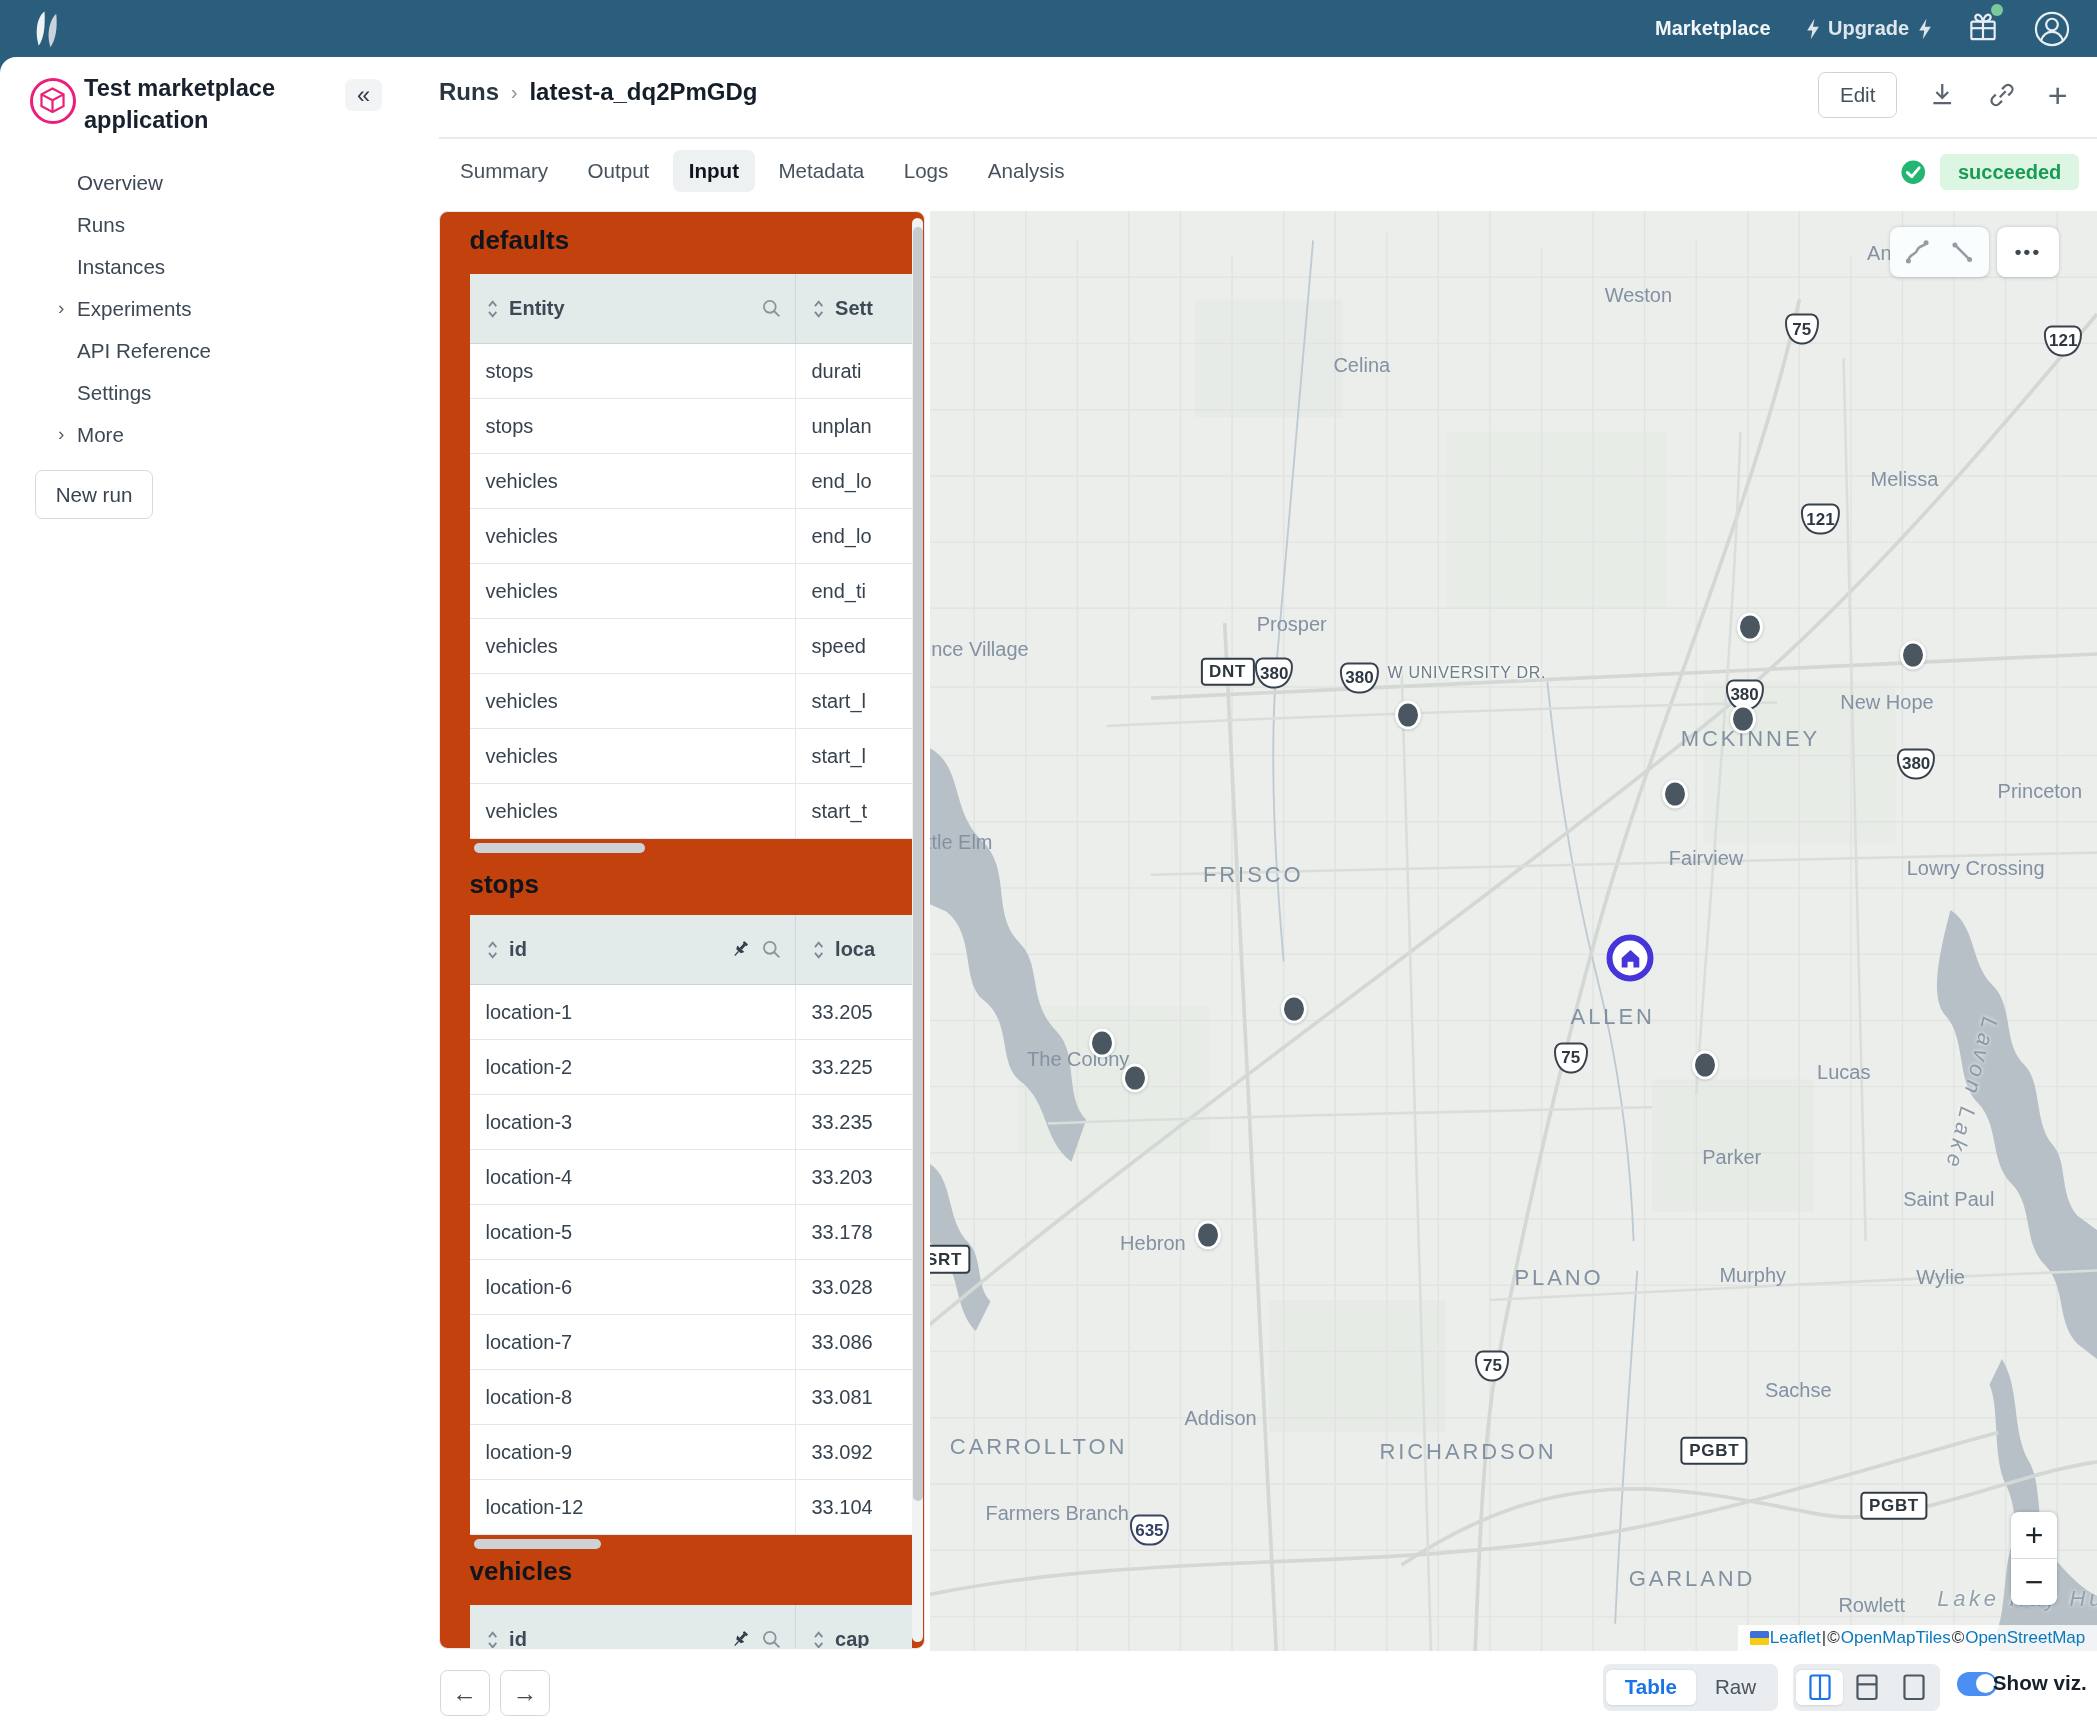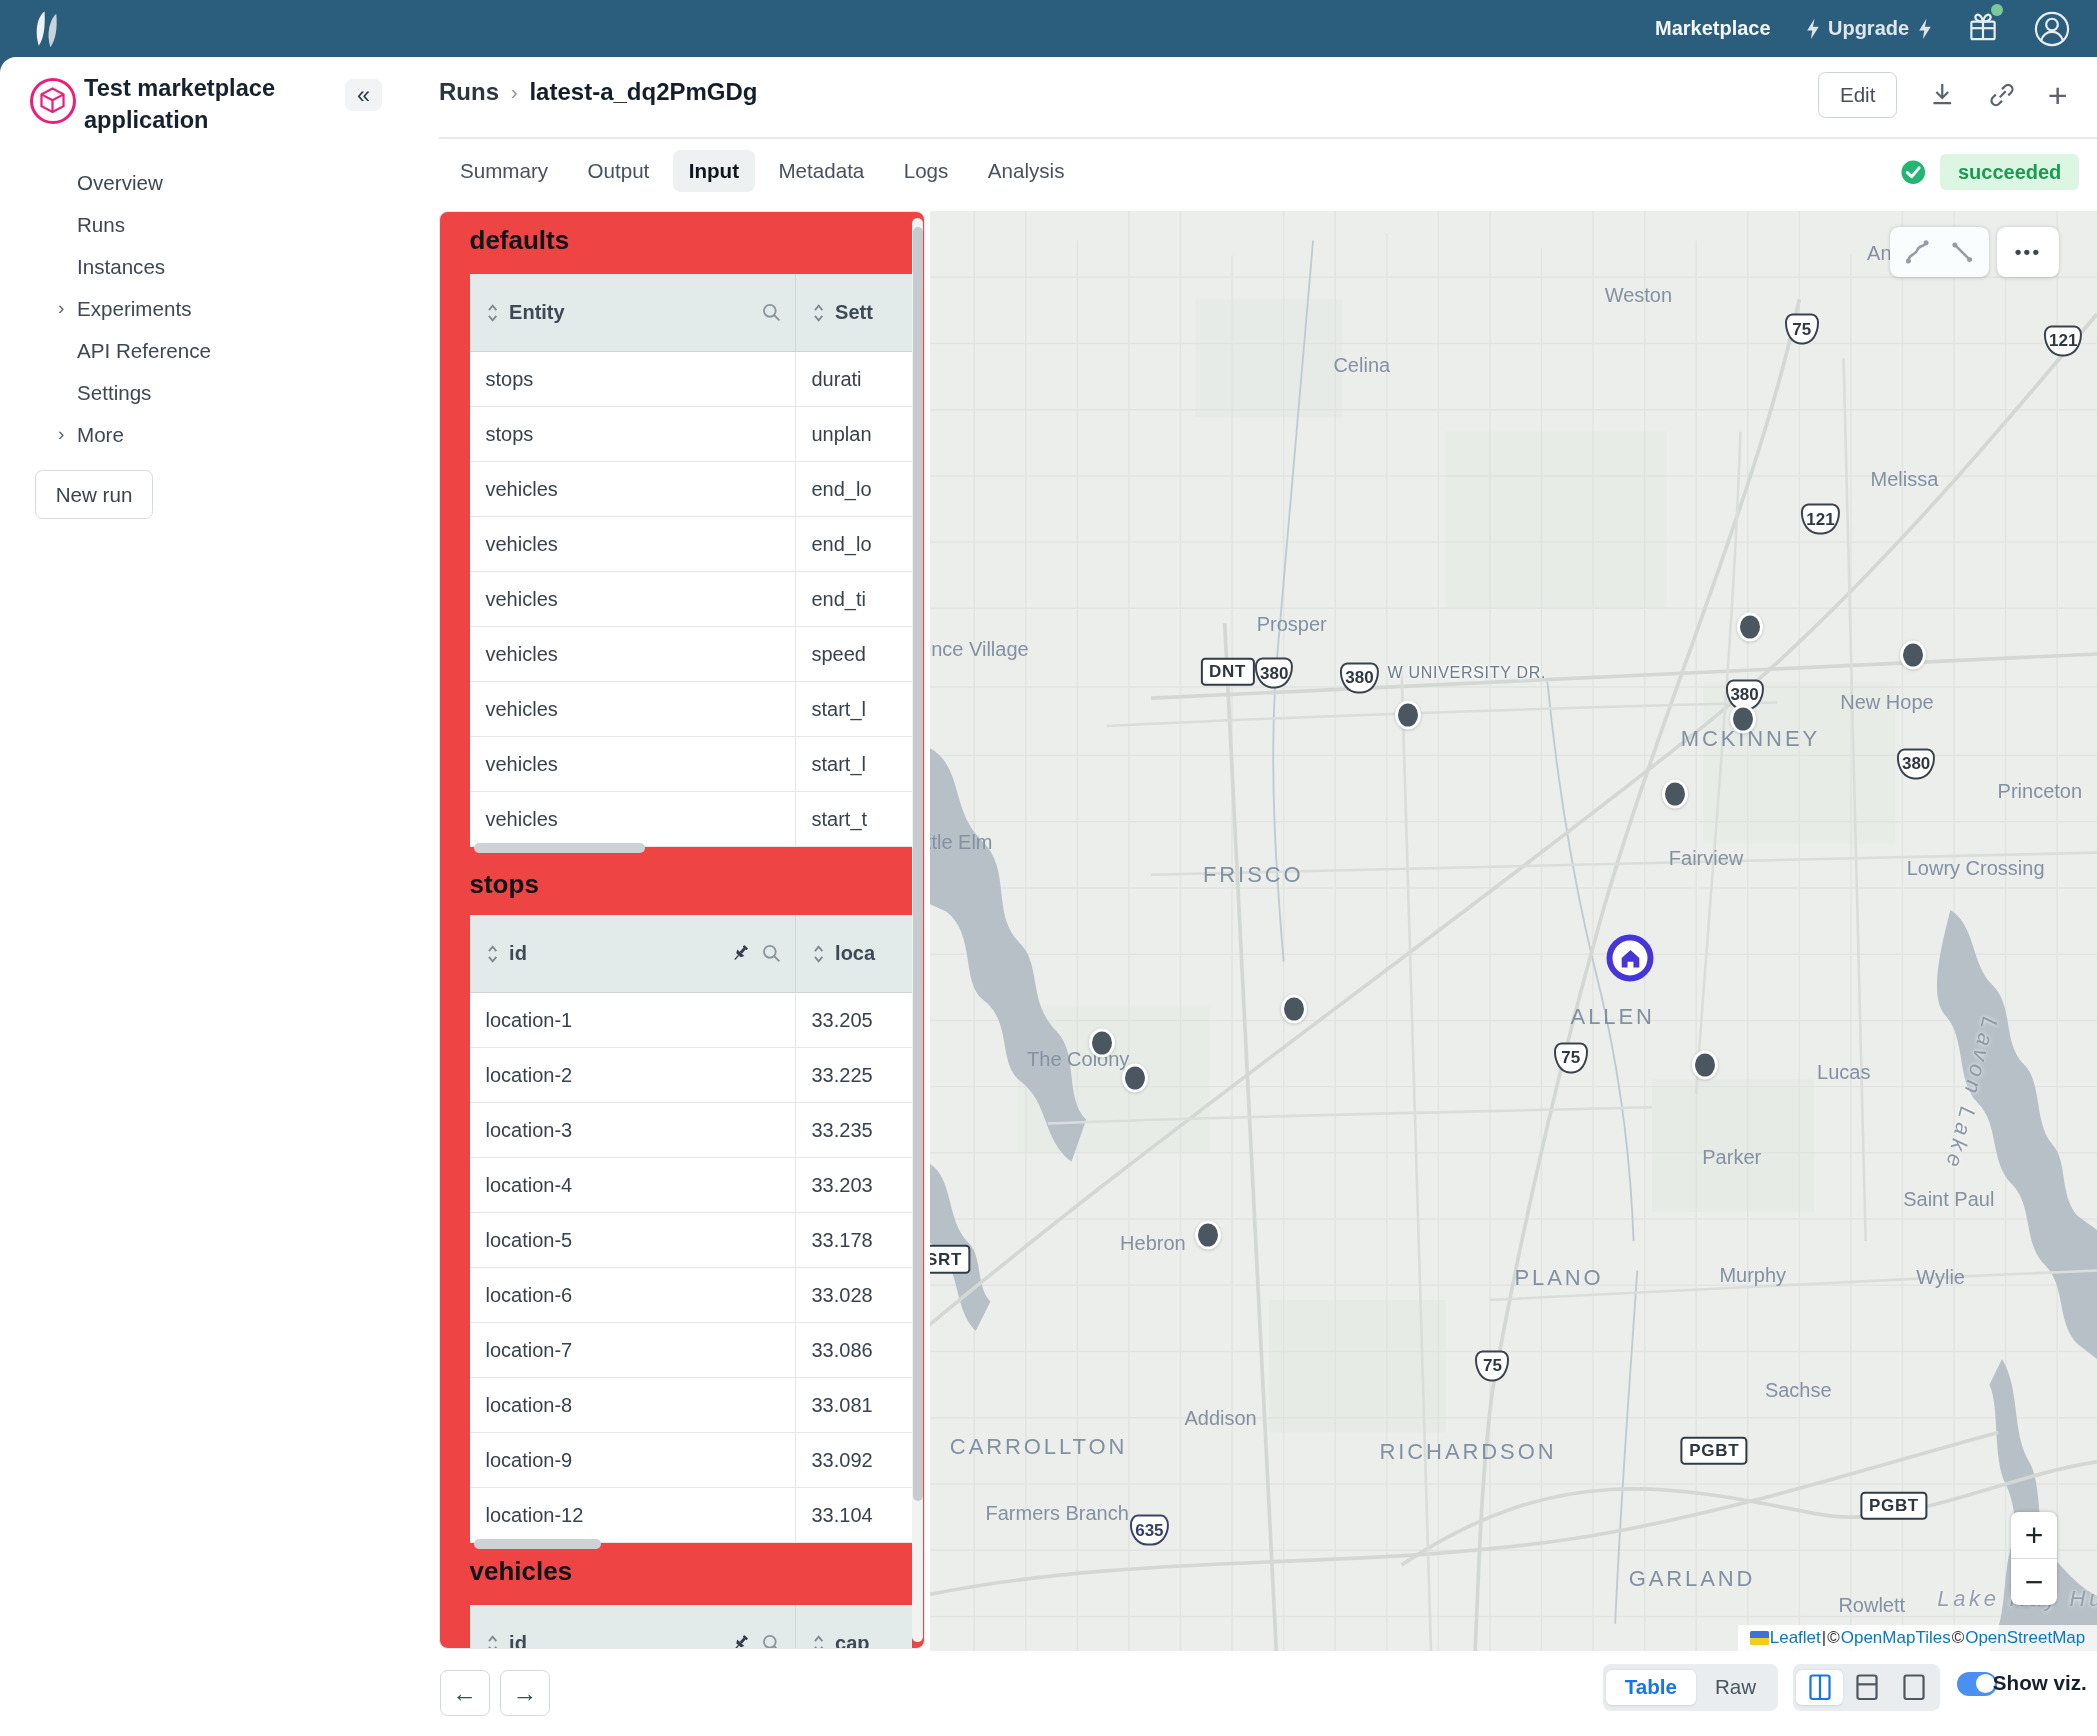--- a/index.html
+++ b/index.html
@@ -37,25 +37,25 @@
   .edit-btn{width:77px;height:44px;border:1.5px solid #ccd3d7;border-radius:7.4px;background:#fff;display:flex;align-items:center;justify-content:center;font-size:20.6px;color:#44505b;cursor:pointer;}
   .hicon{color:#59646f;cursor:pointer;display:flex;}
   .plus-icon{font-size:34px;font-weight:400;color:#59646f;line-height:1;cursor:pointer;}
   .head-divider{position:absolute;left:29px;right:0;top:80px;height:1.5px;background:#e8ebee;}
   .tabbar{position:absolute;left:34px;top:93px;display:flex;align-items:center;gap:7.4px;}
   .tab{padding:8.8px 16px;font-size:20.6px;color:#46525d;border-radius:7.4px;cursor:pointer;}
   .tab.active{background:#edf1f2;color:#10161d;font-weight:700;}
   .statusbar{position:absolute;right:18px;top:97px;display:flex;align-items:center;gap:13.3px;justify-content:space-between;}
   .succ-badge{background:#dcf6e3;color:#189b52;font-size:20px;font-weight:600;padding:6.6px 17.7px;border-radius:5.9px;}
   
-  .panel{position:absolute;left:29px;top:154px;width:486px;bottom:87px;background:#ef4444;border:1.5px solid #e4e8eb;border-radius:8.8px;box-sizing:border-box;overflow:hidden;}
+  .panel{position:absolute;left:29px;top:154px;width:486px;bottom:87px;background:#c2410c;border:1.5px solid #e4e8eb;border-radius:8.8px;box-sizing:border-box;overflow:hidden;}
   .sec-title{position:absolute;left:29.5px;font-size:26px;font-weight:700;color:#10151b;}
   .tbl{position:absolute;left:29.5px;right:11.8px;overflow:hidden;}
   .trow{display:flex;height:55px;border-bottom:1.5px solid #e3e7ea;box-sizing:border-box;background:#fff;}
-  .thead{height:78px;background:#e3eaea;border-bottom:1.5px solid #ccd5d6;}
+  .thead{height:70px;background:#e3eaea;border-bottom:1.5px solid #ccd5d6;}
   .tc1{width:326px;flex:none;display:flex;align-items:center;padding-left:16px;box-sizing:border-box;border-right:1.5px solid #cfd8d9;overflow:hidden;}
   .trow:not(.thead) .tc1{border-right:1.5px solid #e3e7ea;}
   .tc2{flex:1;display:flex;align-items:center;padding-left:16px;overflow:hidden;white-space:nowrap;}
   .cell-txt{font-size:20px;color:#36424e;white-space:nowrap;}
   .thead .cell-txt{color:#3d4a55;font-weight:600;}
   .sort-ic{margin-right:10.3px;display:flex;flex:none;cursor:pointer;}
   .hgap{margin-left:auto;display:flex;align-items:center;gap:10.3px;padding-right:13.3px;}
   .hscroll{position:absolute;height:10.3px;border-radius:5.2px;background:#cdd2d6;}
   .vscroll{position:absolute;top:5.9px;bottom:5.9px;right:0.7px;width:11px;background:#f1f3f3;border-radius:5.9px;}
   .vthumb{position:absolute;left:0.7px;right:0.7px;top:8.8px;height:1274px;background:#c6cbd0;border-radius:5.9px;}

